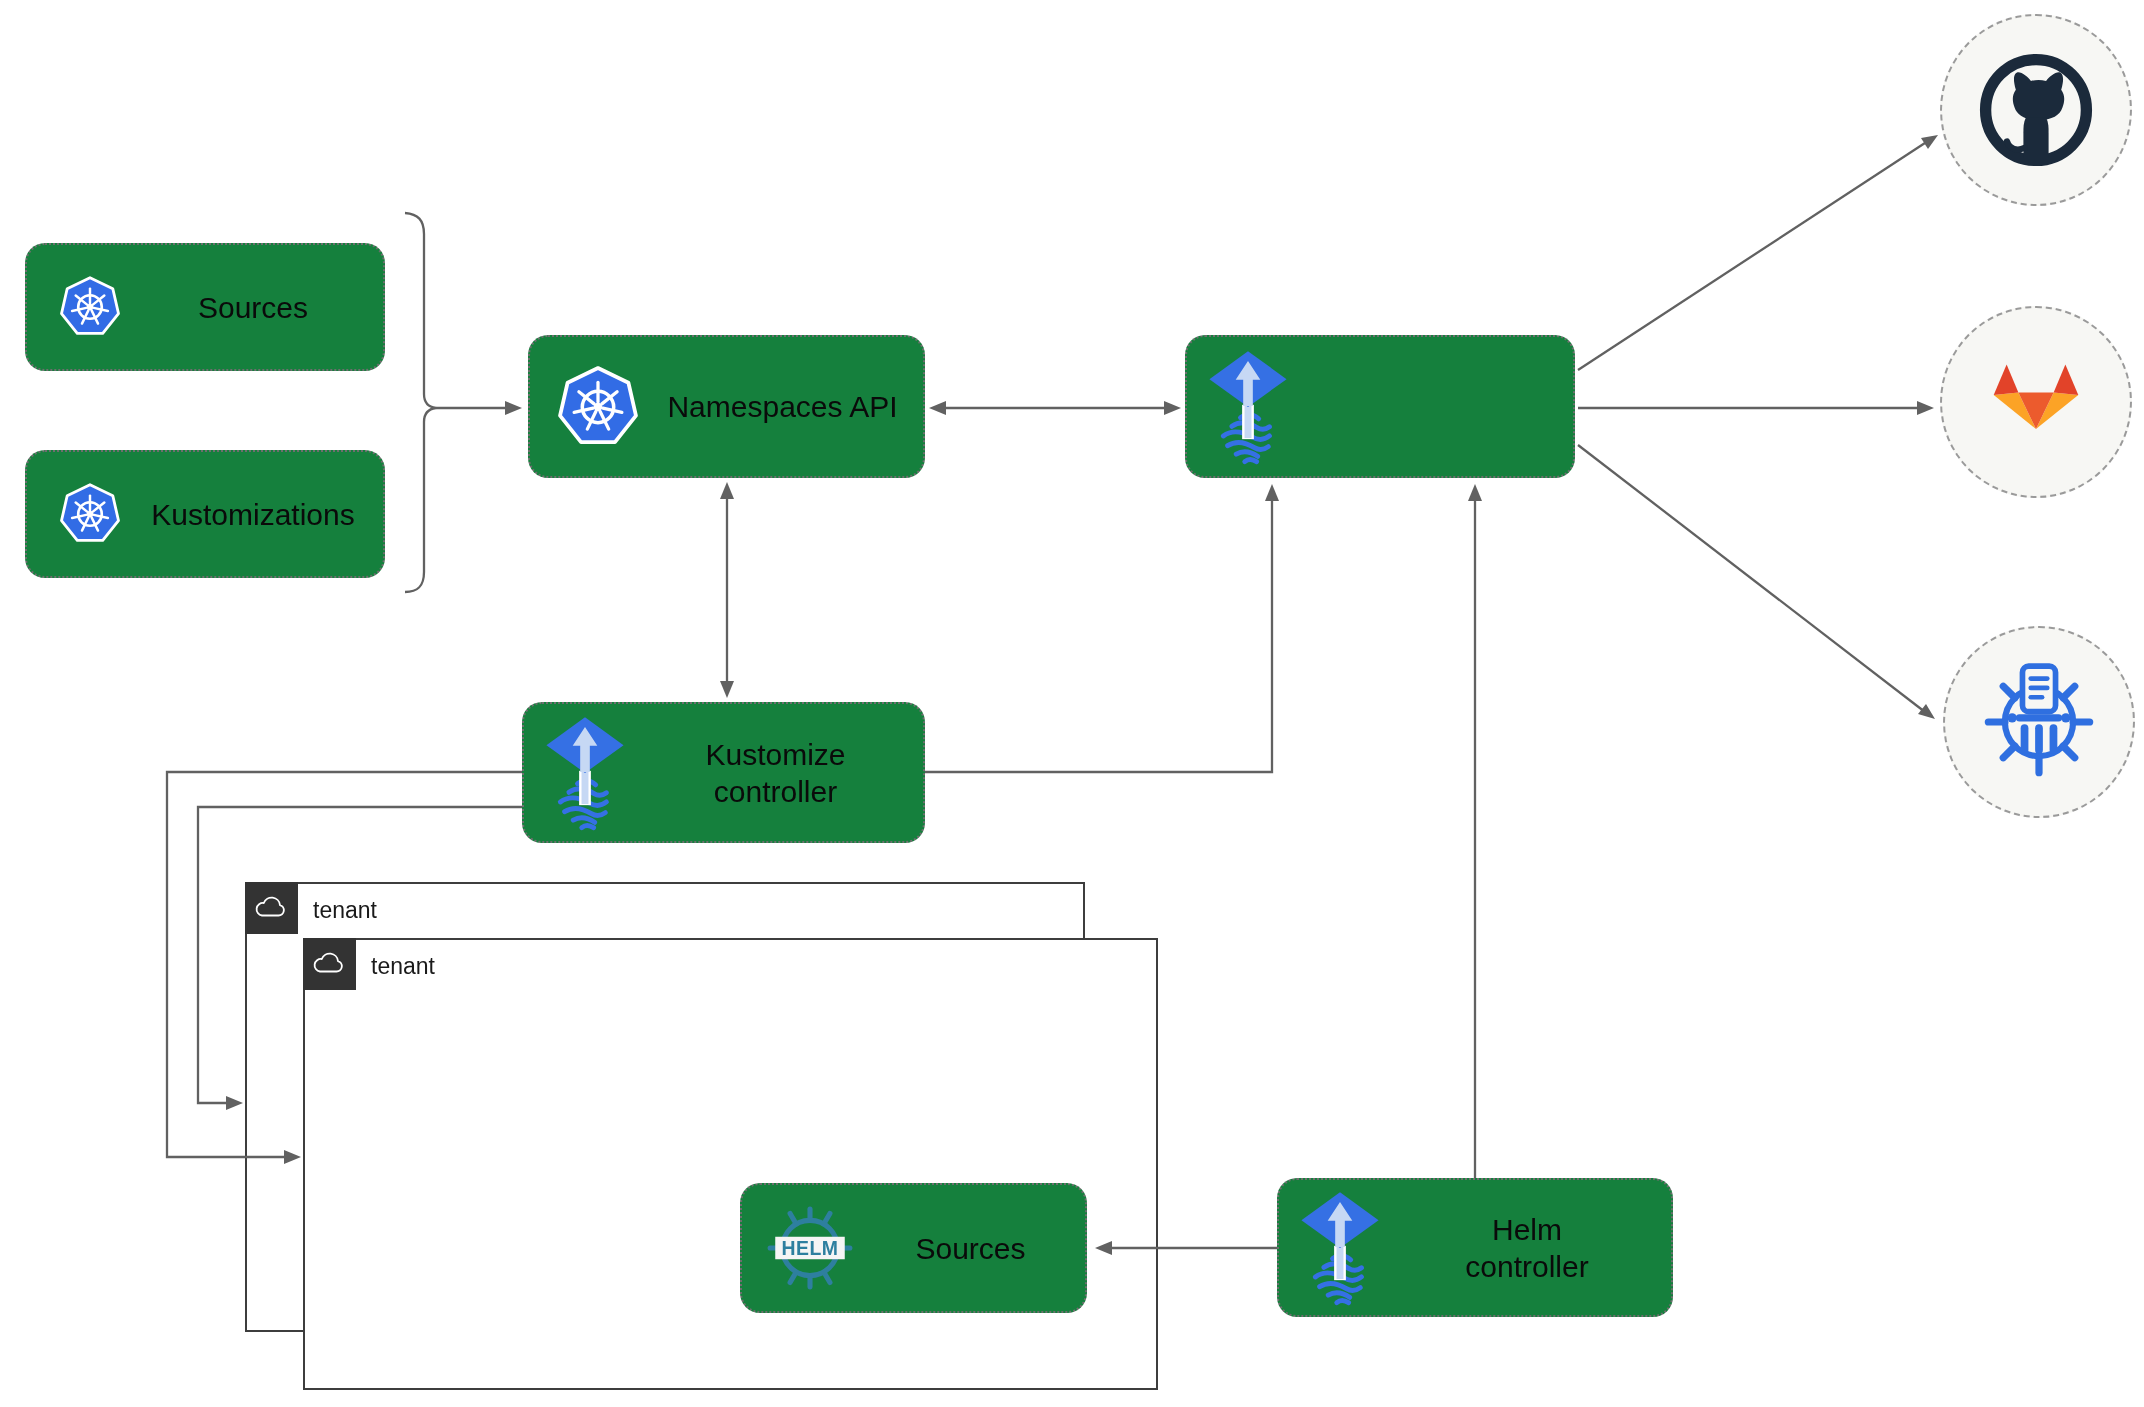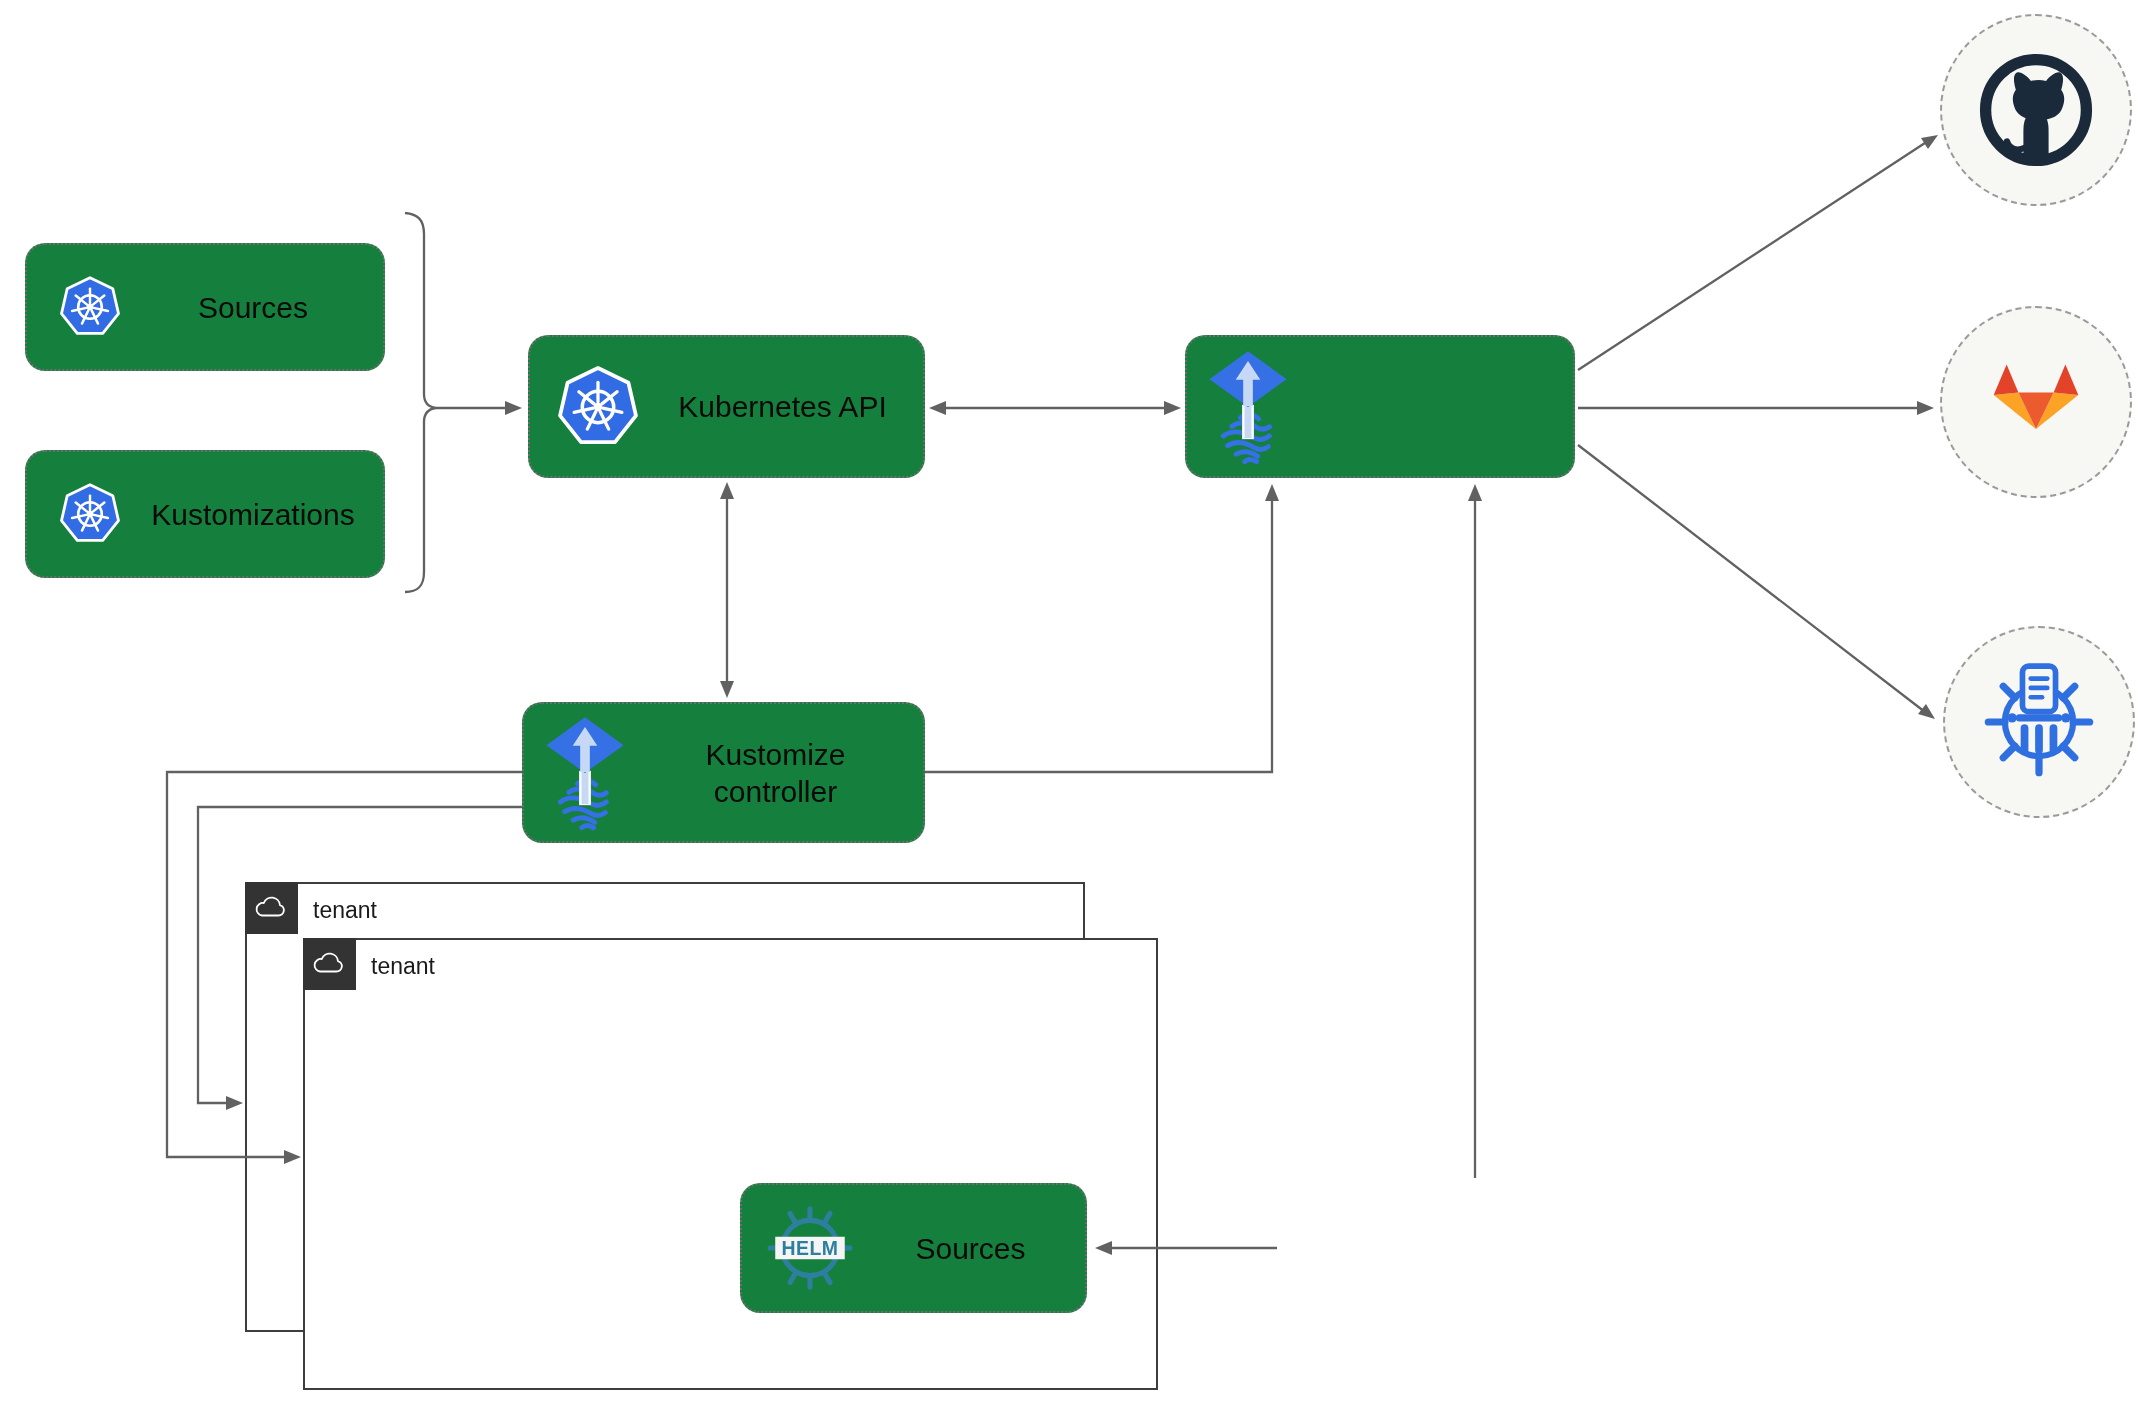--- a/index.html
+++ b/index.html
@@ -91,21 +91,21 @@
     </span>
     <span class="lbl">Kustomizations</span>
   </div>
 
   <div class="node" style="left:528px;top:335px;width:397px;height:143px;">
     <span class="icon-wrap" style="margin-left:24px;">
       <svg viewBox="-35 -35 70 70" width="88" height="88">
           <use href="#k8s-def"></use>
         </svg>
     </span>
-    <span class="lbl">Kubernetes API</span>
+    <span class="lbl">Namespaces API</span>
   </div>
 
   <div class="node" style="left:1185px;top:335px;width:390px;height:143px;">
     <span class="icon-wrap" style="margin-left:18px;">
       <svg viewBox="-40 -40 80 112" width="86" height="120">
           <use href="#flux-def"></use>
         </svg>
     </span>
   </div>
 
@@ -113,20 +113,30 @@
     <span class="icon-wrap" style="margin-left:18px;">
       <svg viewBox="-40 -40 80 112" width="86" height="120">
           <use href="#flux-def"></use>
         </svg>
     </span>
     <span class="lbl">
         <span class="two-line" style="display:block;width:190px;">Kustomize controller</span>
       </span>
   </div>
 
+  <div class="node" style="left:1277px;top:1178px;width:396px;height:139px;">
+    <span class="icon-wrap" style="margin-left:18px;">
+      <svg viewBox="-40 -40 80 112" width="86" height="120">
+          <use href="#flux-def"></use>
+        </svg>
+    </span>
+    <span class="lbl">
+        <span class="two-line" style="display:block;width:170px;">Helm controller</span>
+      </span>
+  </div>
 
   <div class="tenant" style="left:245px;top:882px;width:840px;height:450px;">
     <div class="tab">
       <svg viewBox="0 0 36 26" width="36" height="26">
         <path d="M9 20.5 H25.5 A5.3 5.3 0 0 0 27 10.1 A8.4 8.4 0 0 0 10.8 8 A6.3 6.3 0 0 0 9 20.5 Z" fill="none" stroke="#ffffff" stroke-width="1.8" stroke-linejoin="round"></path>
       </svg>
     </div>
     <span class="tenant-label">tenant</span>
   </div>
 

